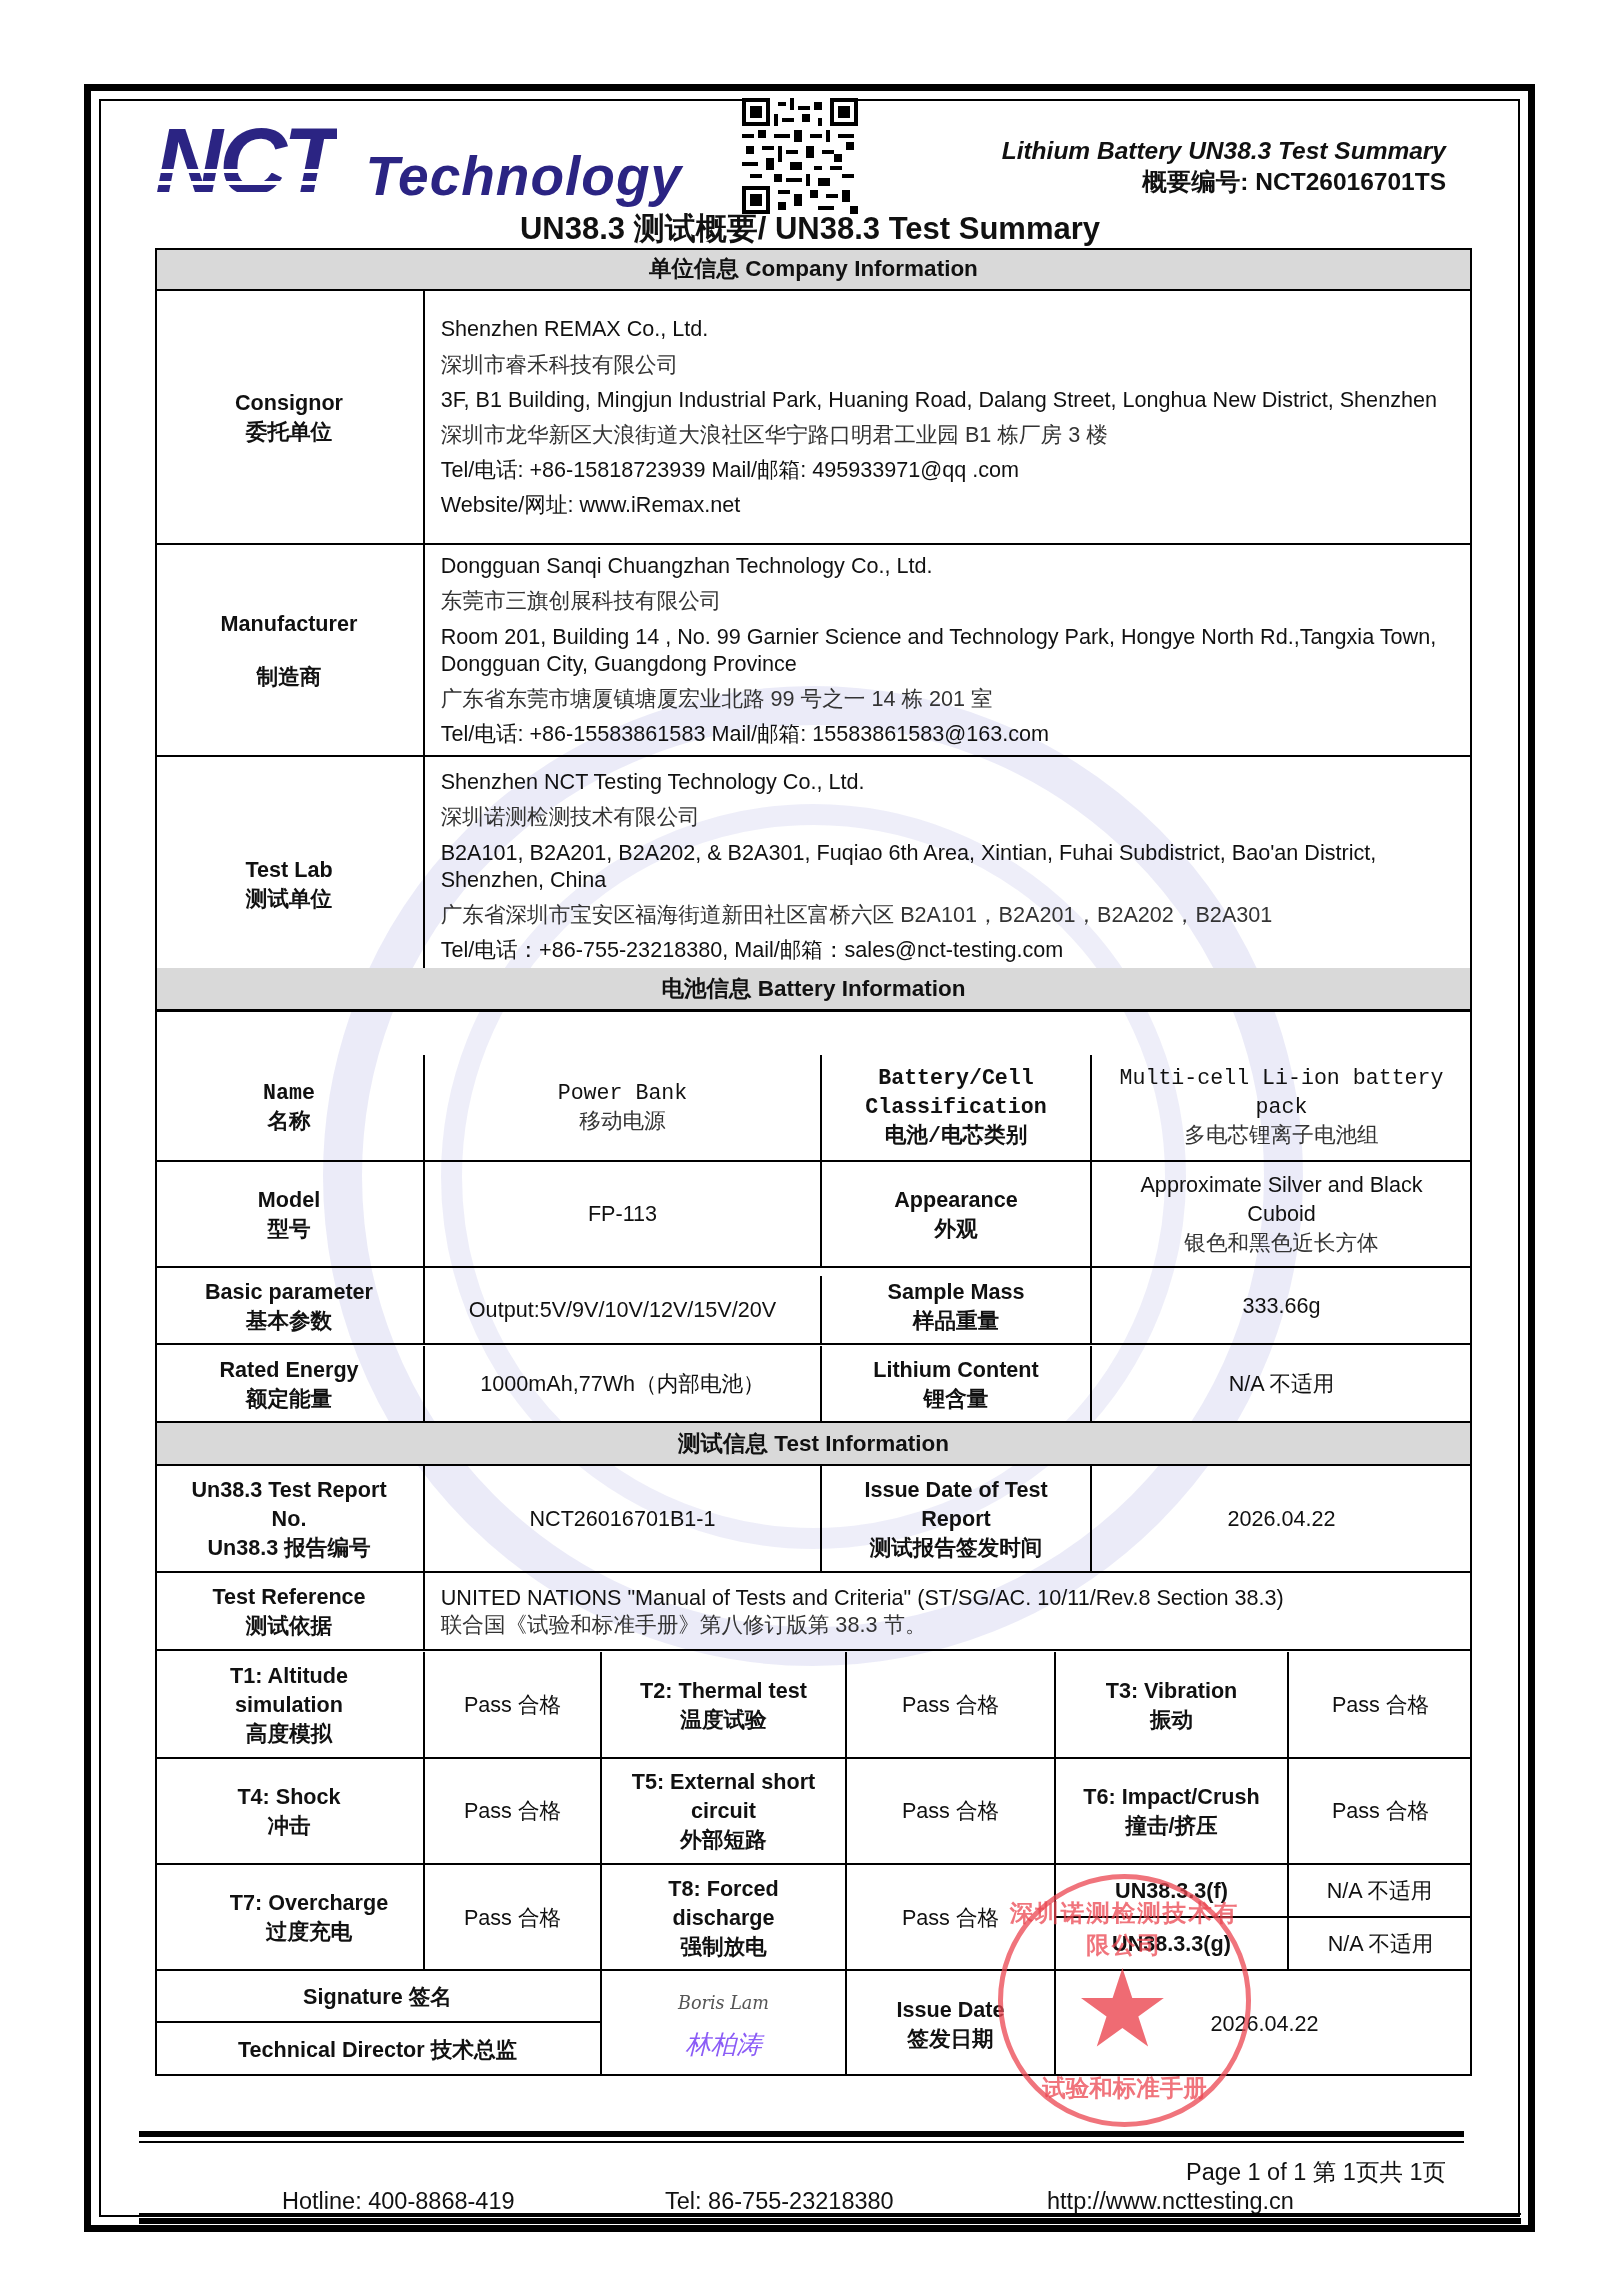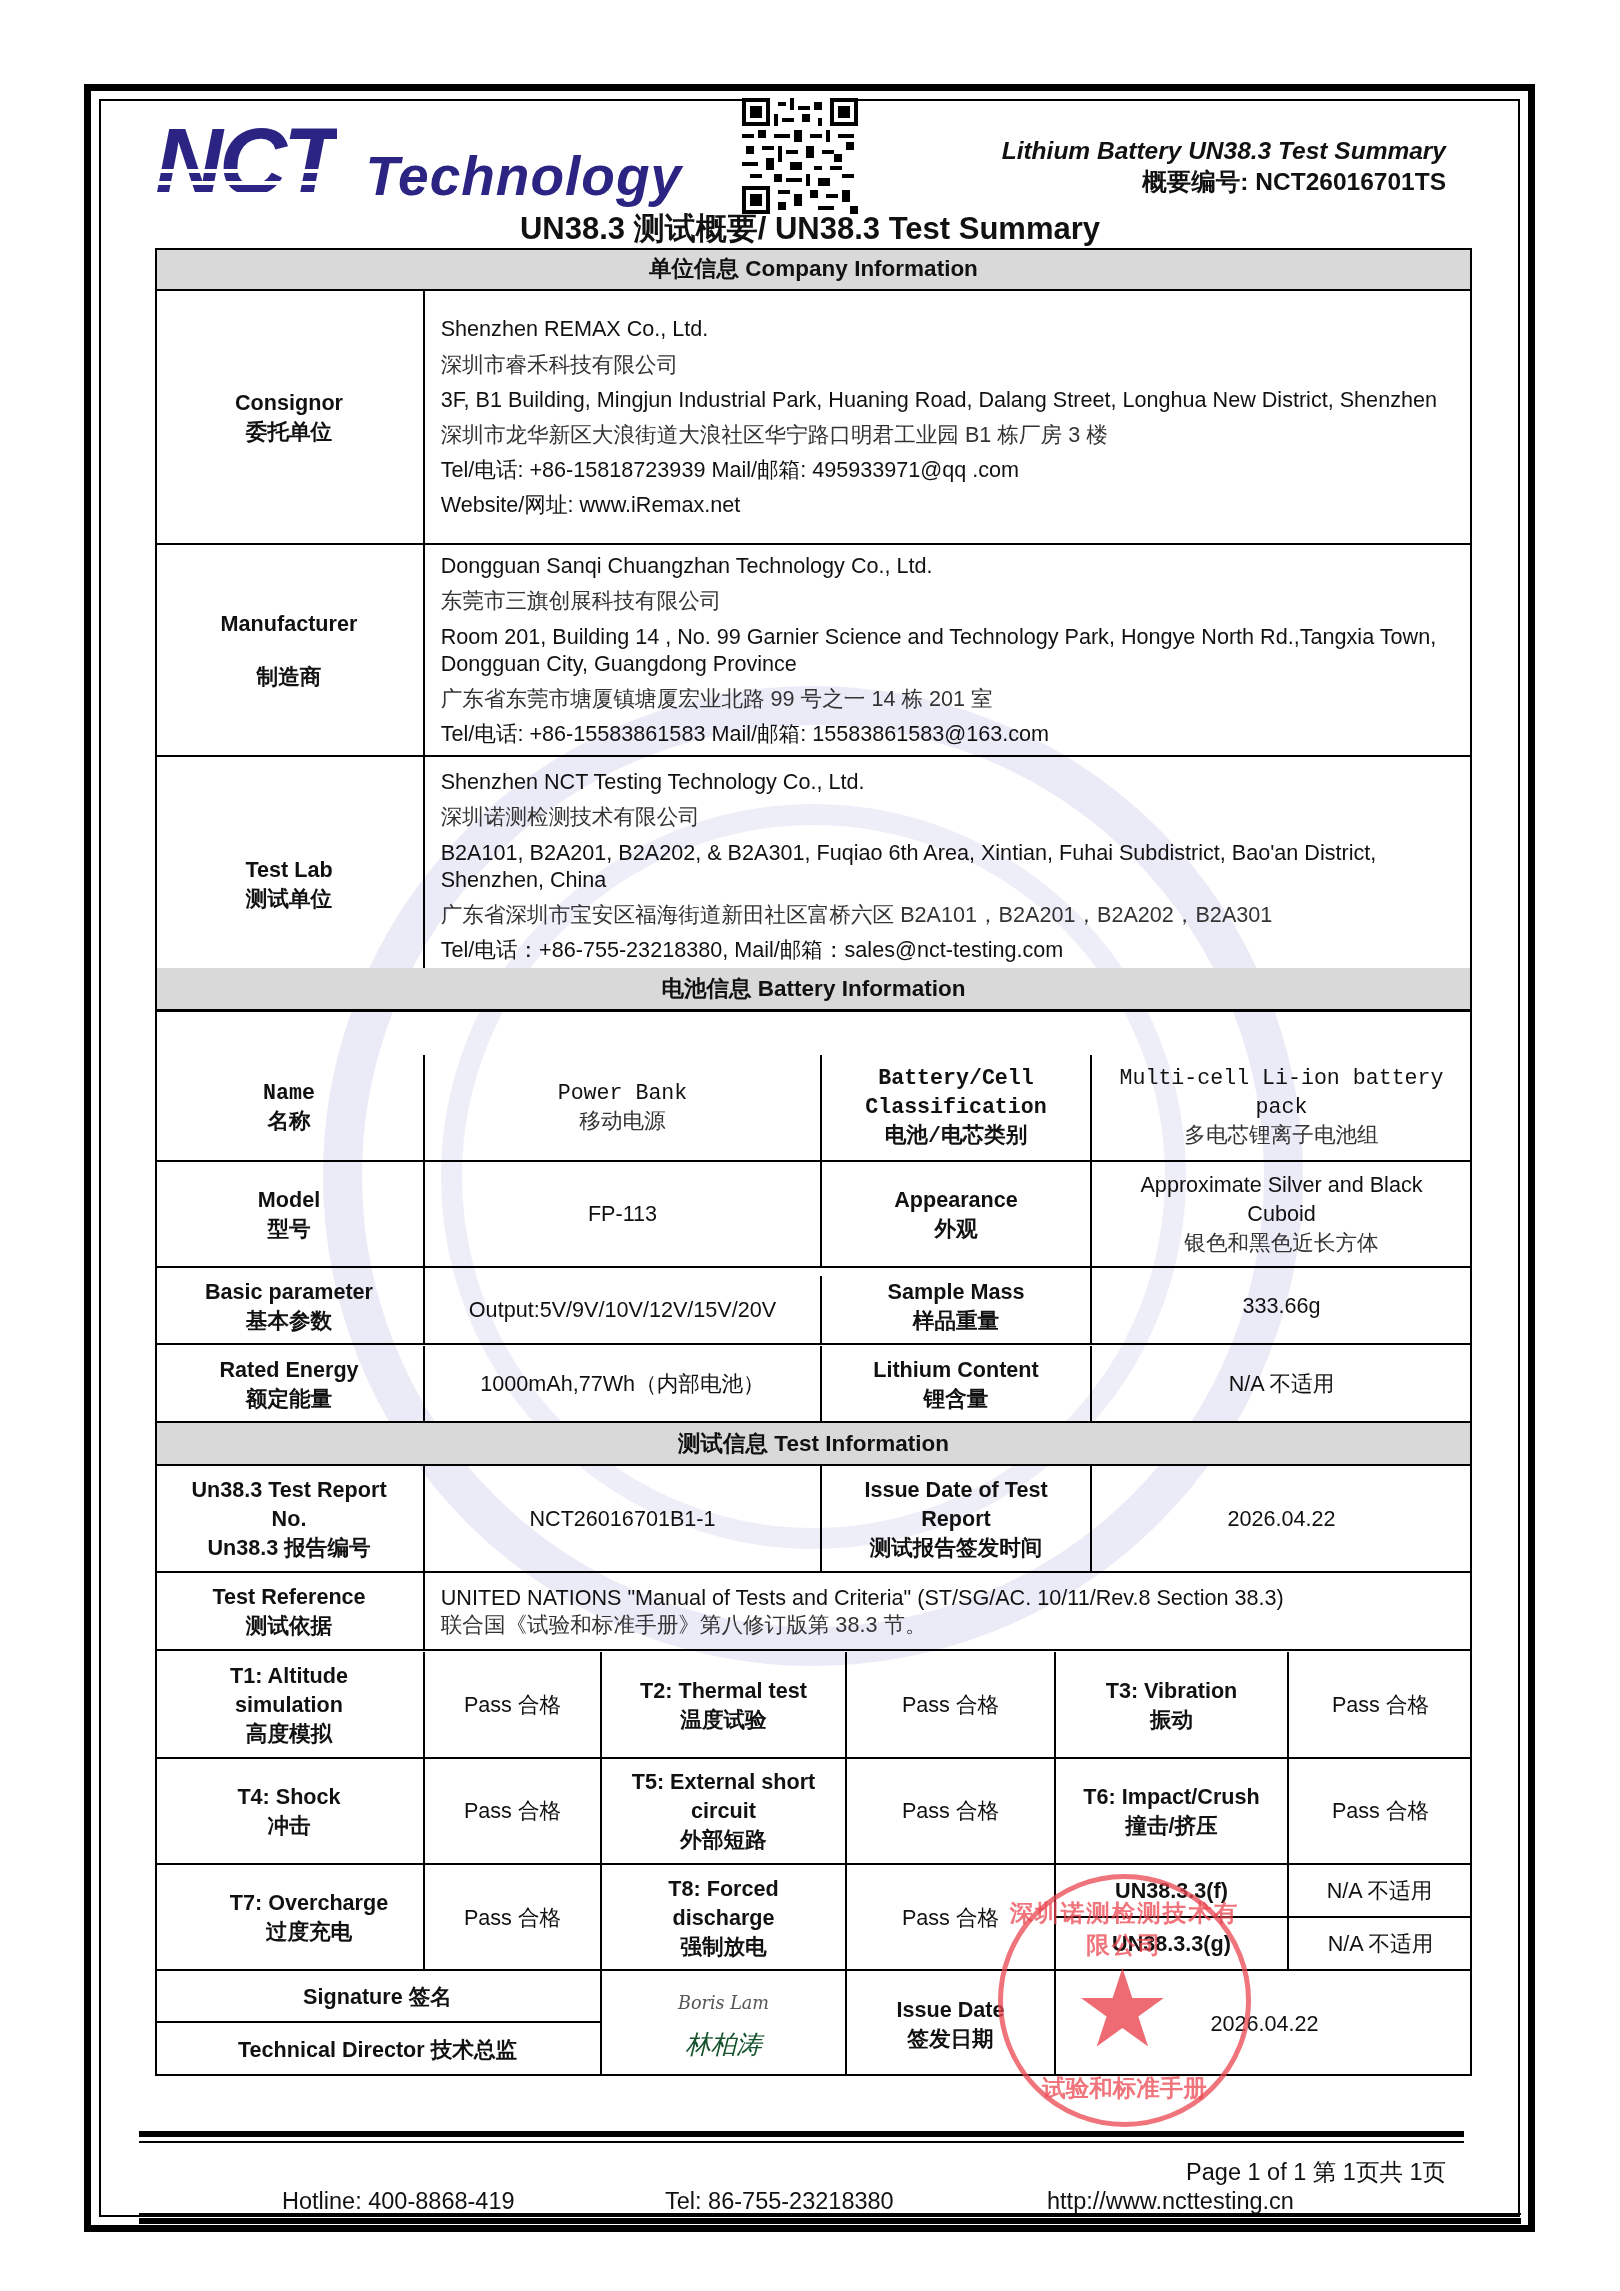--- a/index.html
+++ b/index.html
@@ -43,21 +43,21 @@
          border:21.6px solid rgba(90,90,200,0.10); box-sizing:border-box; pointer-events:none; }
 
   
   .stamp { position:absolute; left:998px; top:1874px; width:253px; height:253px; border-radius:50%;
            border:5.9px solid rgba(235,70,80,0.75); box-sizing:border-box; pointer-events:none; }
   .stamp .star { position:absolute; left:71px; top:76px; font-size:108px; line-height:108px; color:rgba(235,70,80,0.8); }
   .stamp .ring { position:absolute; left:0; right:0; top:17.6px; text-align:center; font-size:23.5px; font-weight:bold; color:rgba(235,70,80,0.75); letter-spacing:2px; }
   .stamp .bottom { position:absolute; left:0; right:0; bottom:17.6px; text-align:center; font-size:23.5px; font-weight:bold; color:rgba(235,70,80,0.75); }
 
   .sig1 { font-family:"DejaVu Serif", serif; font-style:italic; font-size:17.6px; color:#555; }
-  .sig2 { font-family:"DejaVu Serif", serif; font-style:italic; font-size:25.5px; color:#14532d;margin-top:12px; }
+  .sig2 { font-family:"DejaVu Serif", serif; font-style:italic; font-size:25.5px; color:#8b5cf6;margin-top:12px; }
 
   
   .footer-rule-top { position:absolute; left:139px; top:2131px; width:1325px; height:5.9px; background:#000; }
   .footer-rule-top2 { position:absolute; left:139px; top:2141px; width:1325px; height:2px; background:#000; }
   .page-no { position:absolute; right:174px; top:2156px; font-size:23.5px; }
   .foot-line { position:absolute; top:2188px; font-size:23.5px; }
   .footer-rule-bot { position:absolute; left:139px; top:2213px; width:1382px; height:2px; background:#000; }
   .footer-rule-bot2 { position:absolute; left:139px; top:2218px; width:1382px; height:5.9px; background:#000; }
 </style>
 </head>

